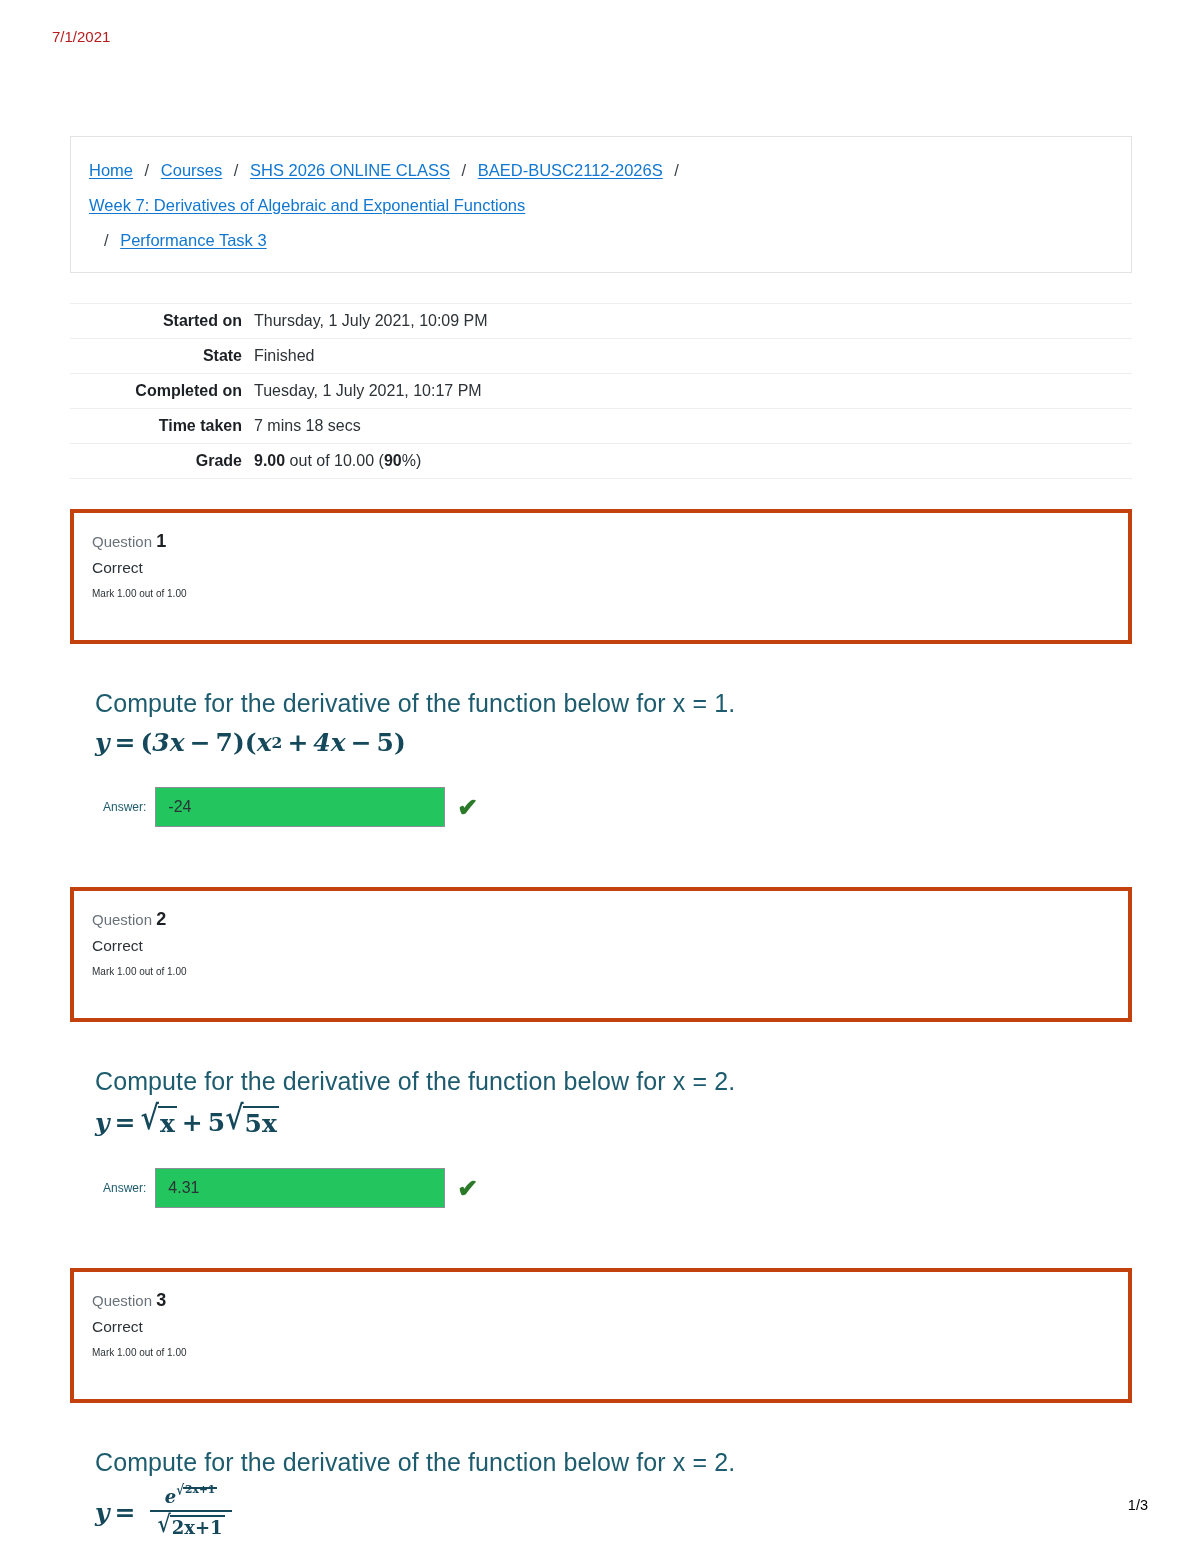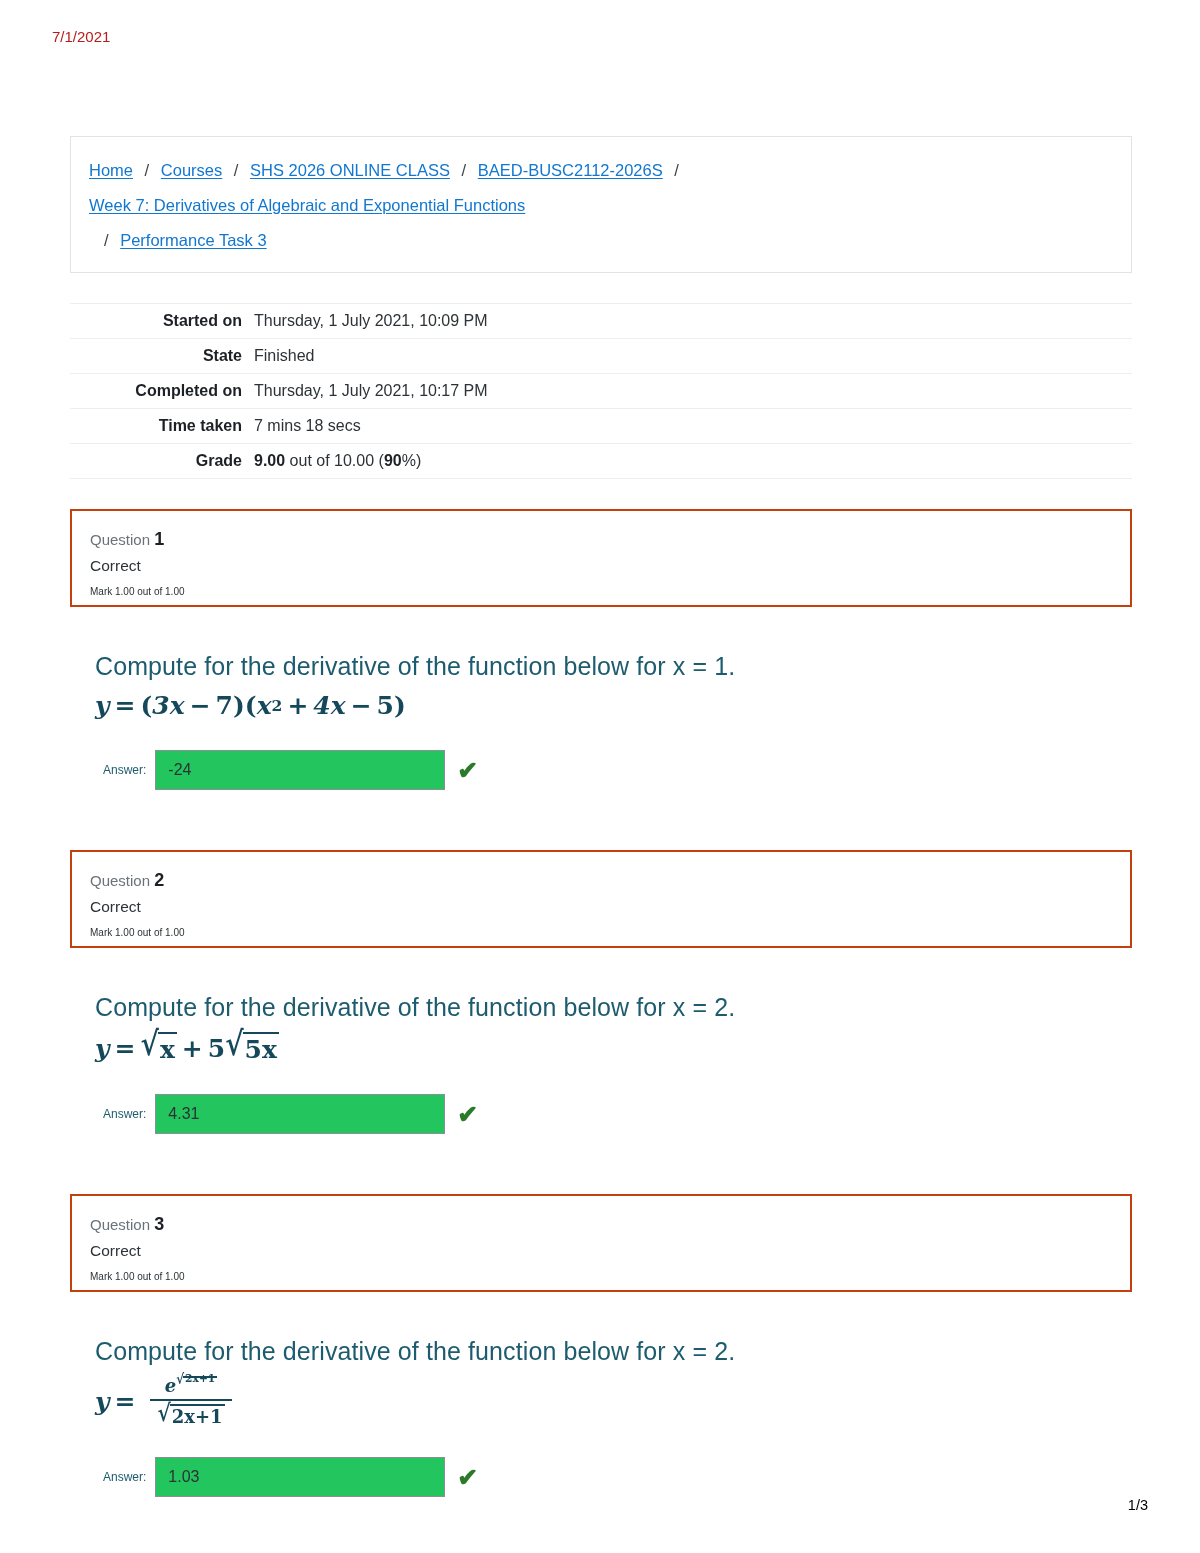--- a/index.html
+++ b/index.html
@@ -103,25 +103,25 @@
     text-align: left;
     padding: 8px 0 8px 0;
     color: #2c3236;
     font-weight: normal;
     vertical-align: middle;
   }
   .summary td b { font-weight: bold; color:#1d2125; }
 
   
   .qbox {
-    border: 2px solid #c2410c;
+    border: 4px solid #c2410c;
     background: #fff;
     box-sizing: border-box;
     width: 1062px;
-    padding: 15px 18px 0 18px;
+    padding: 15px 18px 33px 18px;
   }
   .qbox .q-no {
     font-size: 15px;
     color: #6a7279;
     line-height: 26px;
   }
   .qbox .q-no b {
     font-size: 18px;
     color: #1d2125;
     font-weight: bold;
@@ -302,21 +302,21 @@
       <tr>
         <th>Started on</th>
         <td>Thursday, 1 July 2021, 10:09 PM</td>
       </tr>
       <tr>
         <th>State</th>
         <td>Finished</td>
       </tr>
       <tr>
         <th>Completed on</th>
-        <td>Thursday, 1 July 2021, 10:17 PM</td>
+        <td>Tuesday, 1 July 2021, 10:17 PM</td>
       </tr>
       <tr>
         <th>Time taken</th>
         <td>7 mins 18 secs</td>
       </tr>
       <tr>
         <th>Grade</th>
         <td><b>9.00</b><span> out of 10.00 (</span><b>90</b><span>%)</span></td>
       </tr>
     </tbody>

